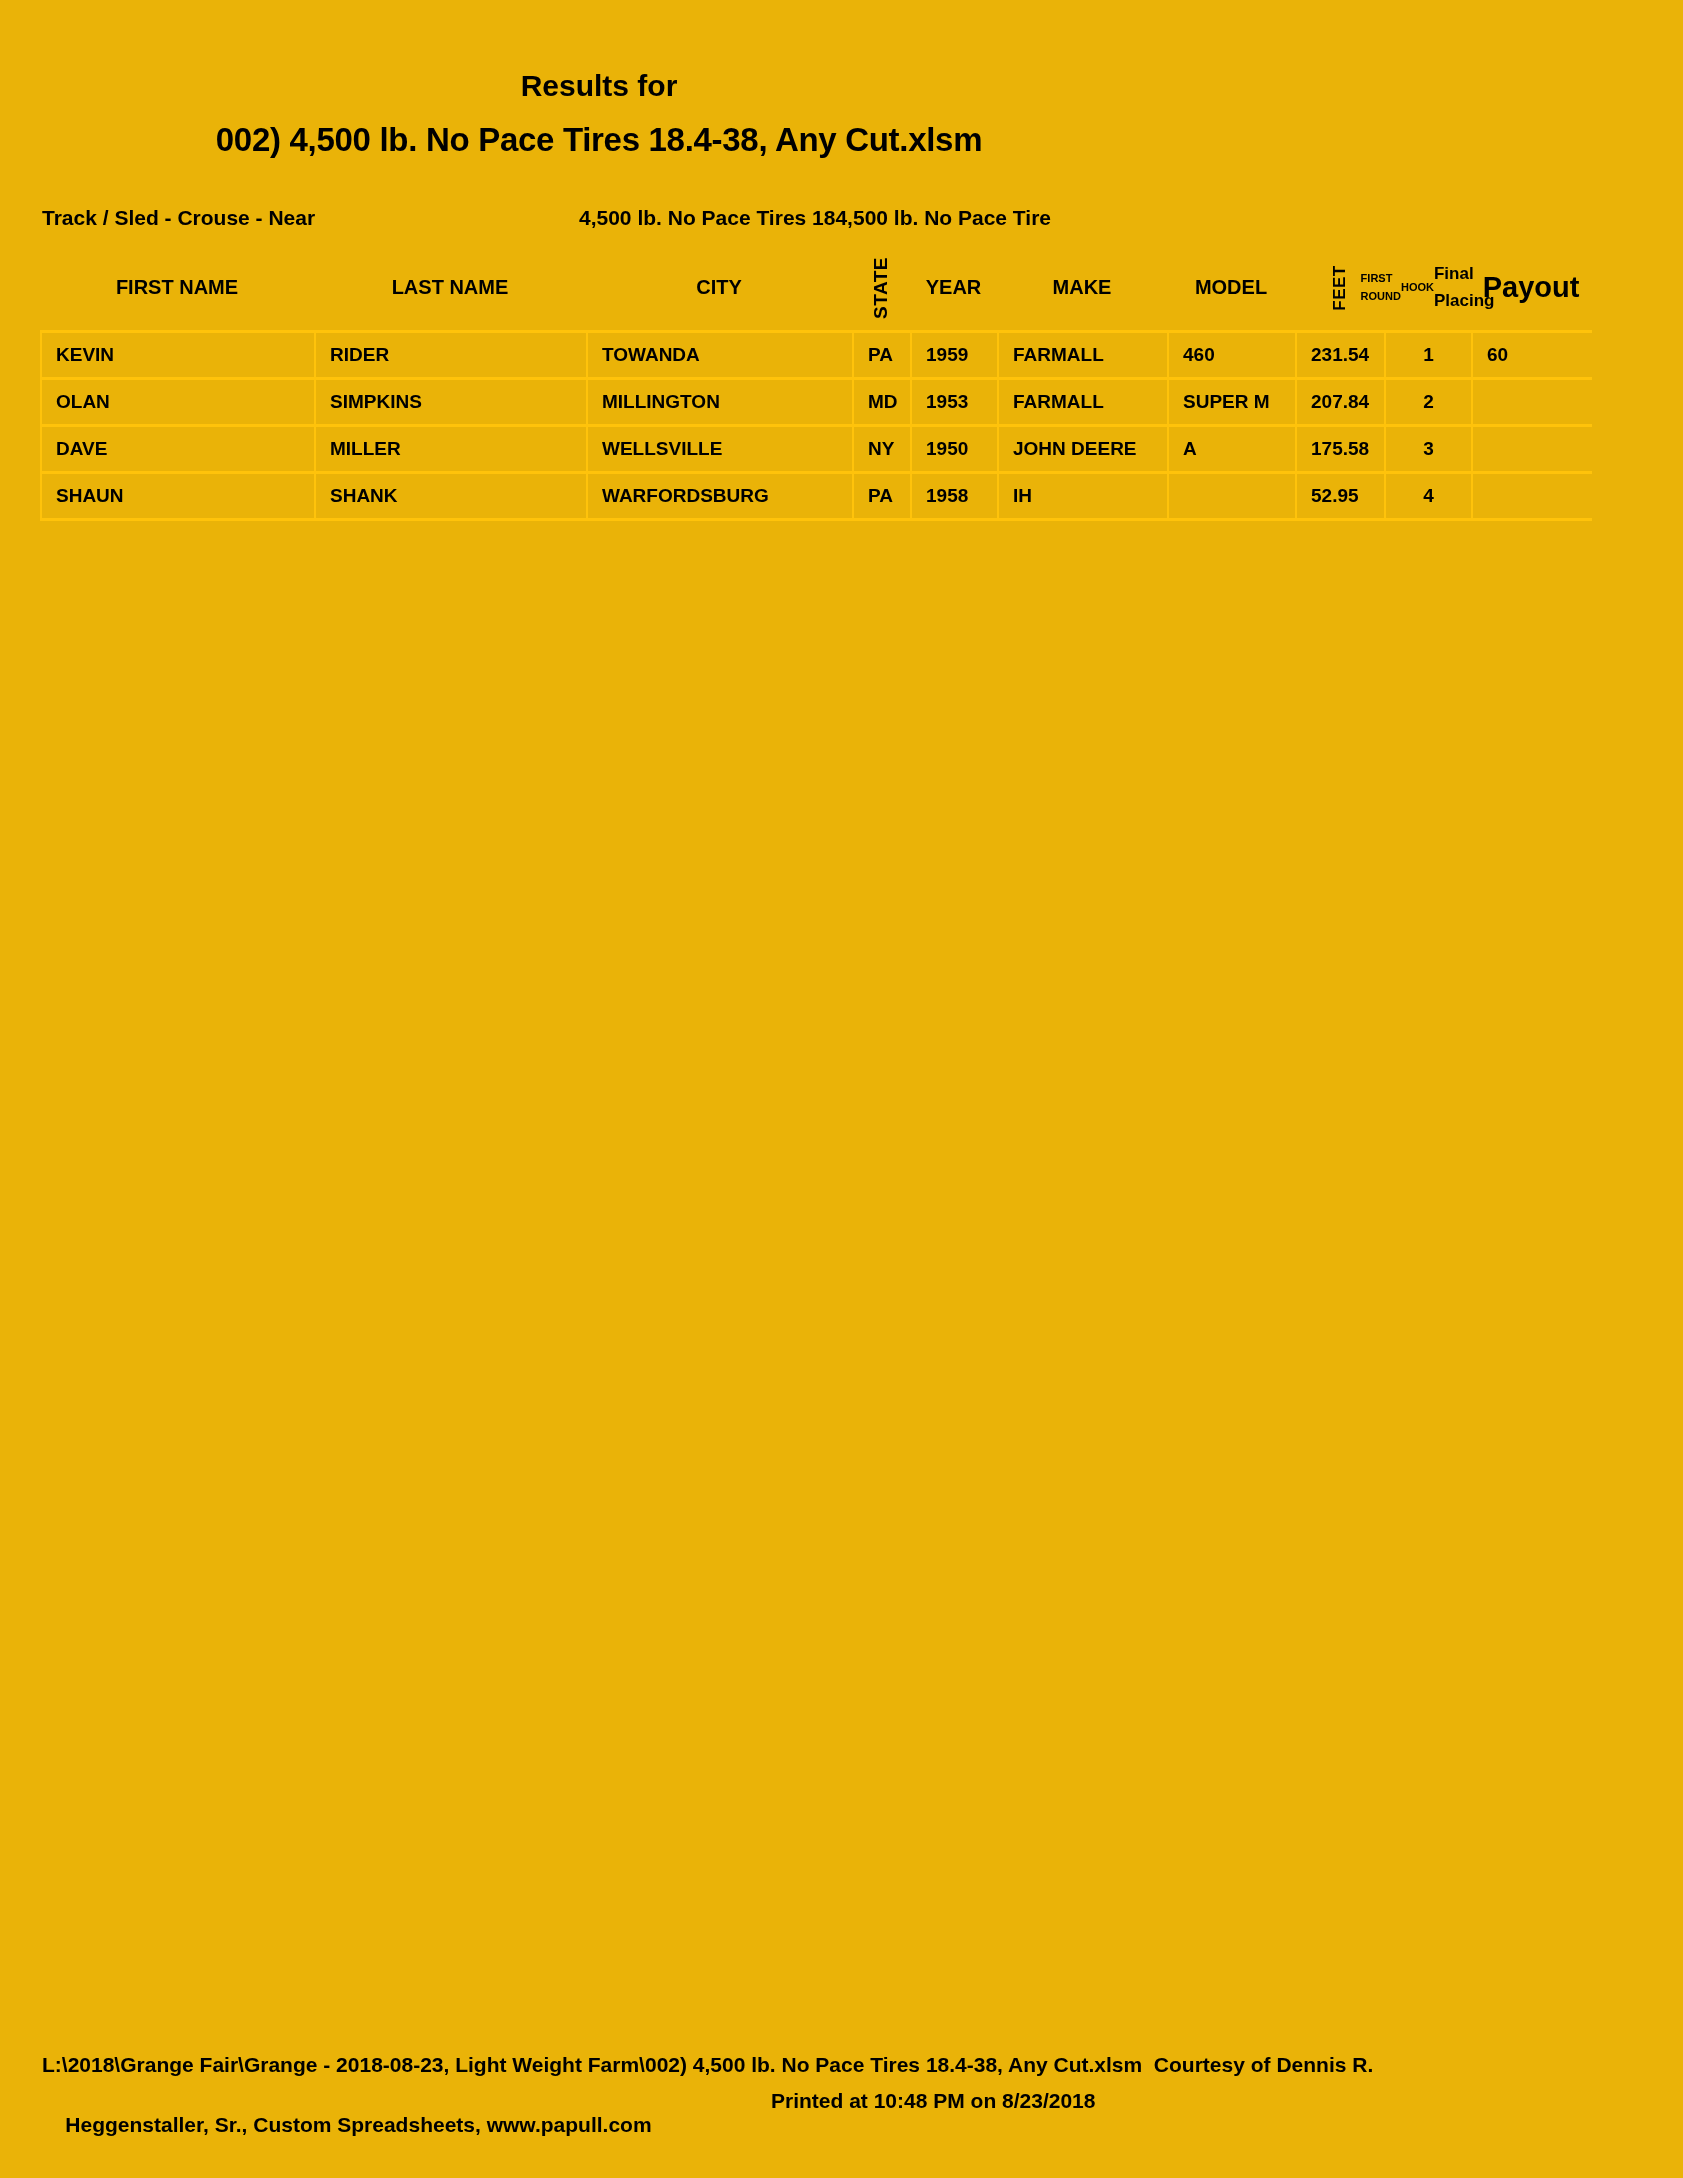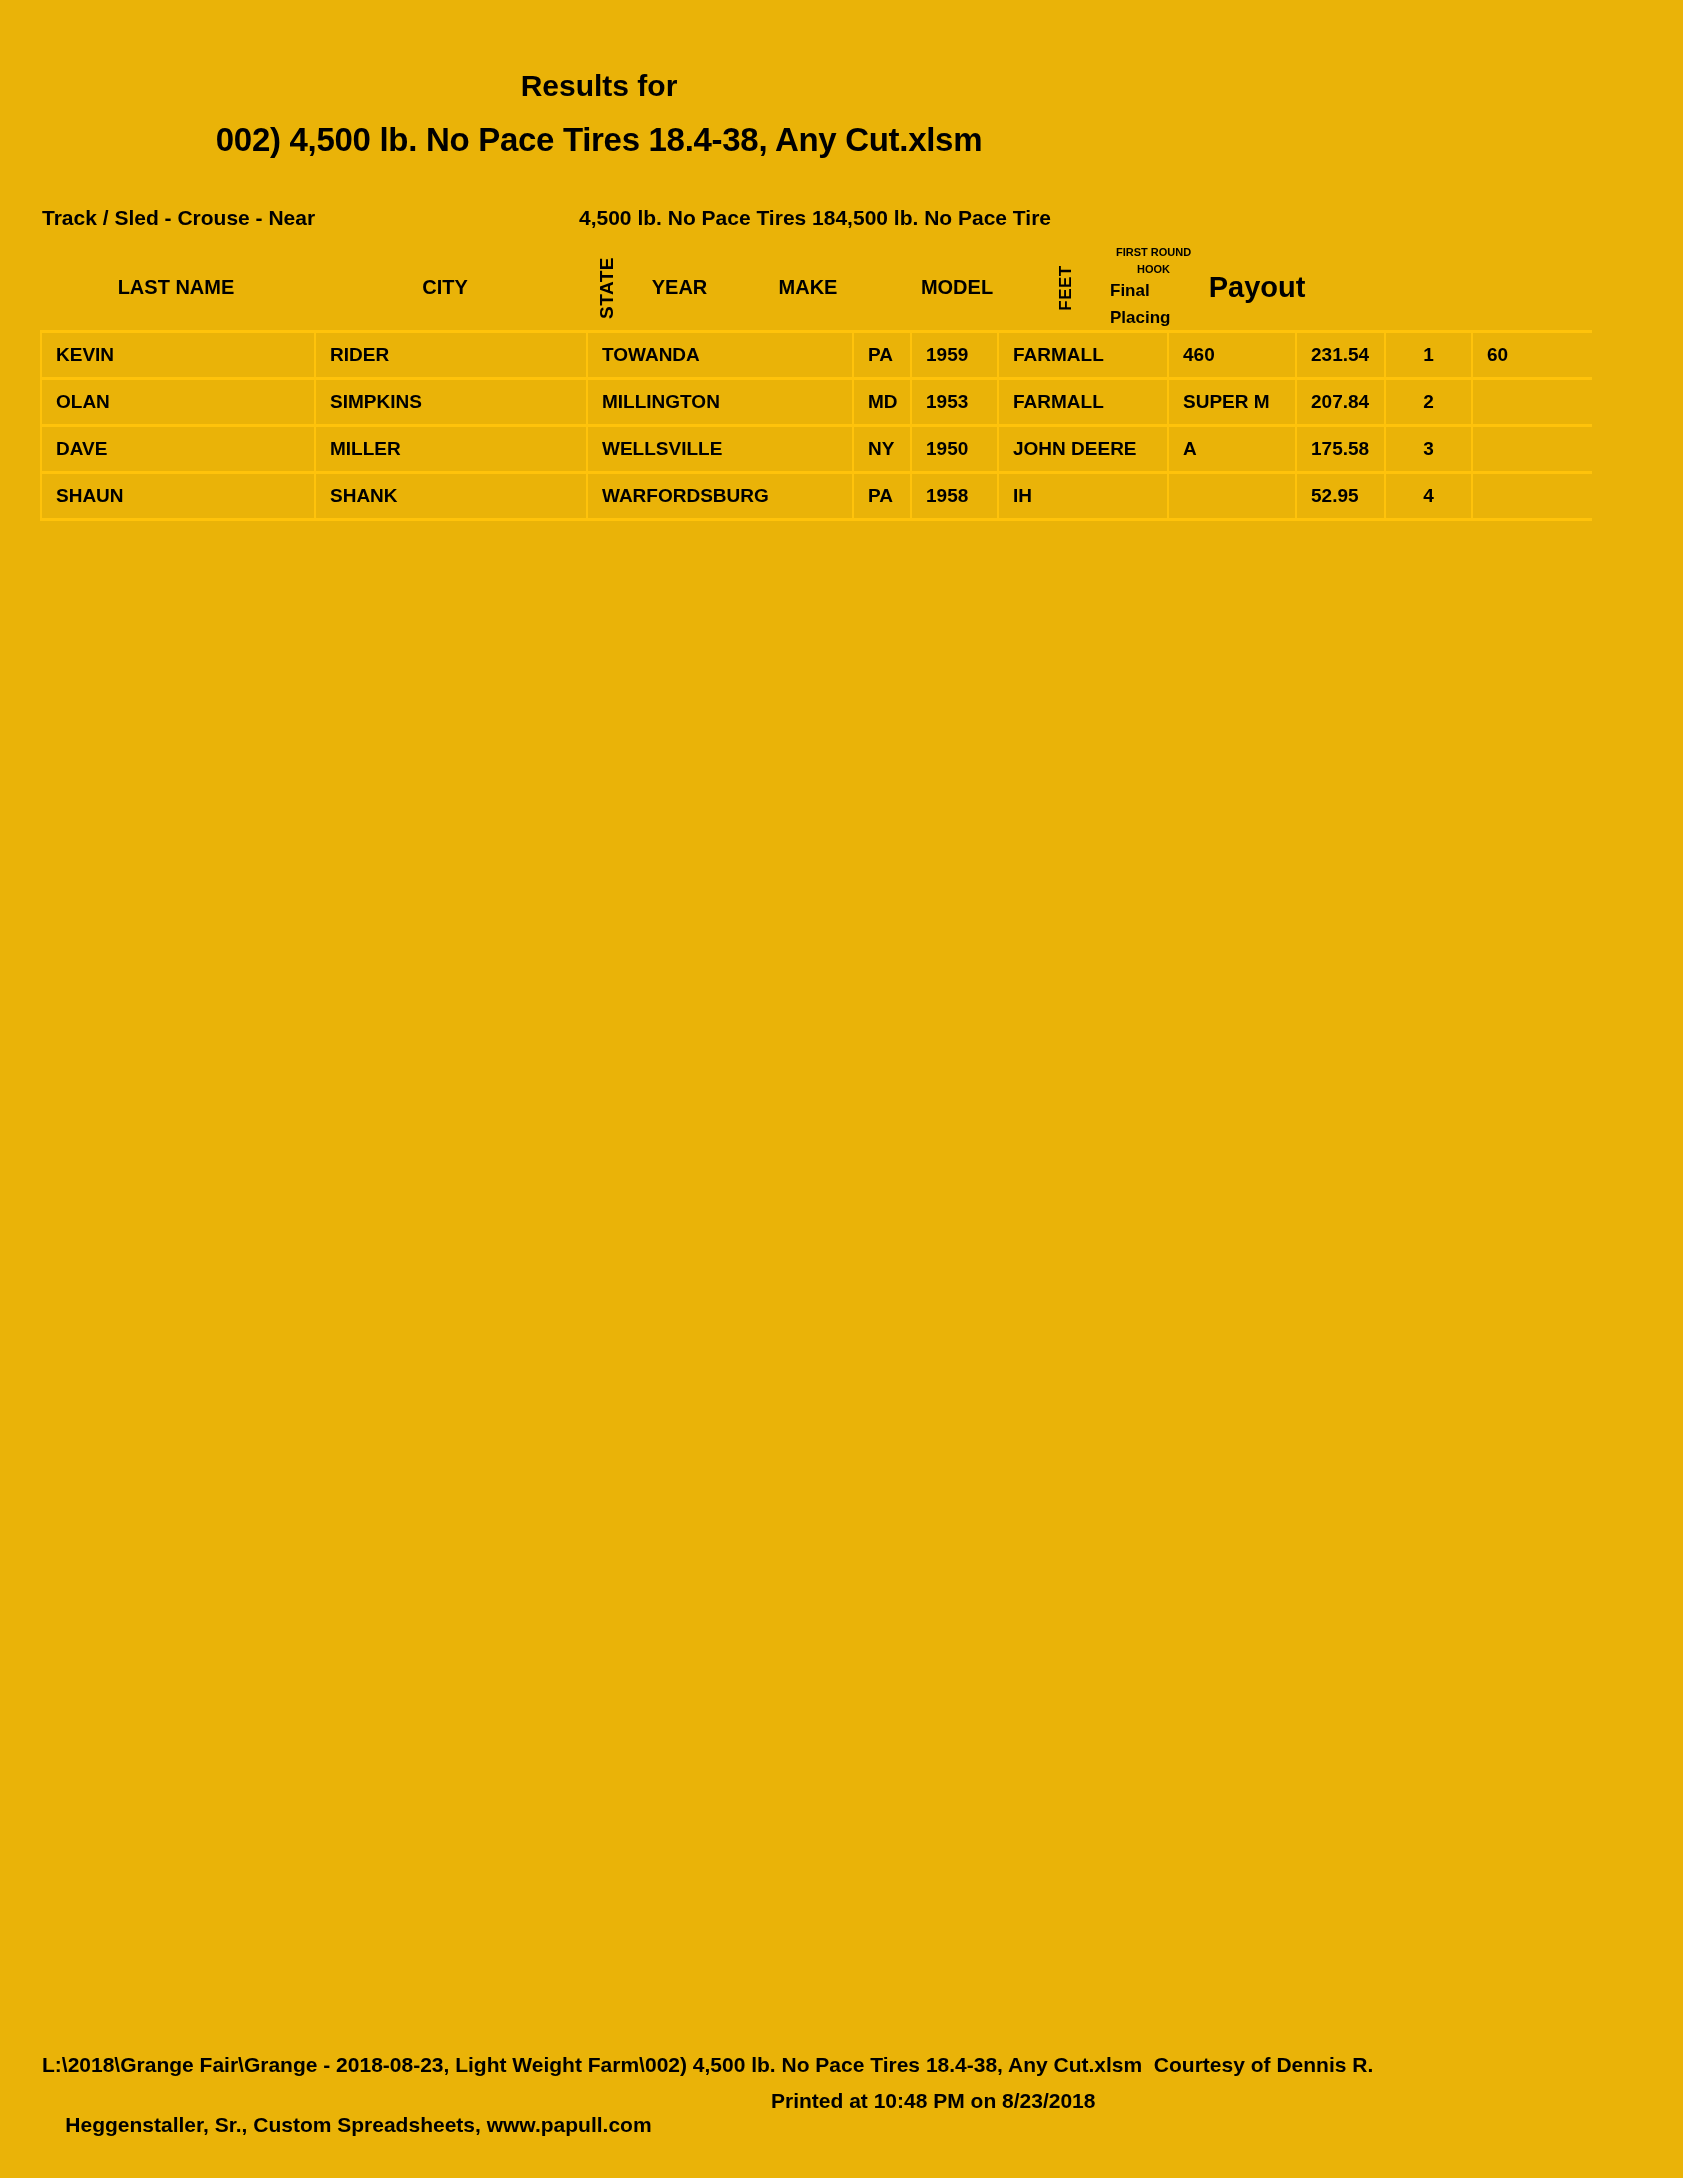--- a/index.html
+++ b/index.html
@@ -37,21 +37,21 @@
   .hcell{
     display:flex;align-items:center;justify-content:center;
     font-weight:bold;font-size:20px;overflow:visible;flex:0 0 auto;
   }
   .c0{width:274px}.c1{width:272px}.c2{width:266px}.c3{width:58px}
   .c4{width:87px}.c5{width:170px}.c6{width:128px}.c7{width:89px}
   .c8{width:87px}.c9{width:120px}
   .vert{transform:rotate(-90deg);white-space:nowrap;display:inline-block;}
   .state-hdr .vert{font-size:19px;letter-spacing:0.5px;}
   .feet-hdr .vert{font-size:17px;letter-spacing:0.5px;}
-  .hook-hdr{flex-direction:column;justify-content:center;line-height:1.55;}
+  .hook-hdr{flex-direction:row;justify-content:center;line-height:1.55;}
   .hook-top{font-size:11px;font-weight:bold;}
   .hook-mid{font-size:11px;font-weight:bold;}
   .hook-bot{font-size:17px;font-weight:bold;}
   .payout-hdr{font-size:29px;}
 
   
   table.results{
     position:absolute;left:40px;top:330px;width:1552px;
     border-collapse:collapse;table-layout:fixed;
   }
@@ -83,20 +83,21 @@
 
 <div class="page">
 
   <div class="title-line1">Results for</div>
   <div class="title-line2">002) 4,500 lb. No Pace Tires 18.4-38, Any Cut.xlsm</div>
 
   <div class="track-label">Track / Sled - Crouse - Near</div>
   <div class="class-labels"><span>4,500 lb. No Pace Tires 18</span><span>4,500 lb. No Pace Tire</span></div>
 
   <div class="header-row">
+    <div class="hcell c0">FIRST NAME</div>
     <div class="hcell c1">LAST NAME</div>
     <div class="hcell c2">CITY</div>
     <div class="hcell c3 state-hdr">
         <span class="vert">STATE</span>
       </div>
     <div class="hcell c4">YEAR</div>
     <div class="hcell c5">MAKE</div>
     <div class="hcell c6">MODEL</div>
     <div class="hcell c7 feet-hdr">
         <span class="vert">FEET</span>

